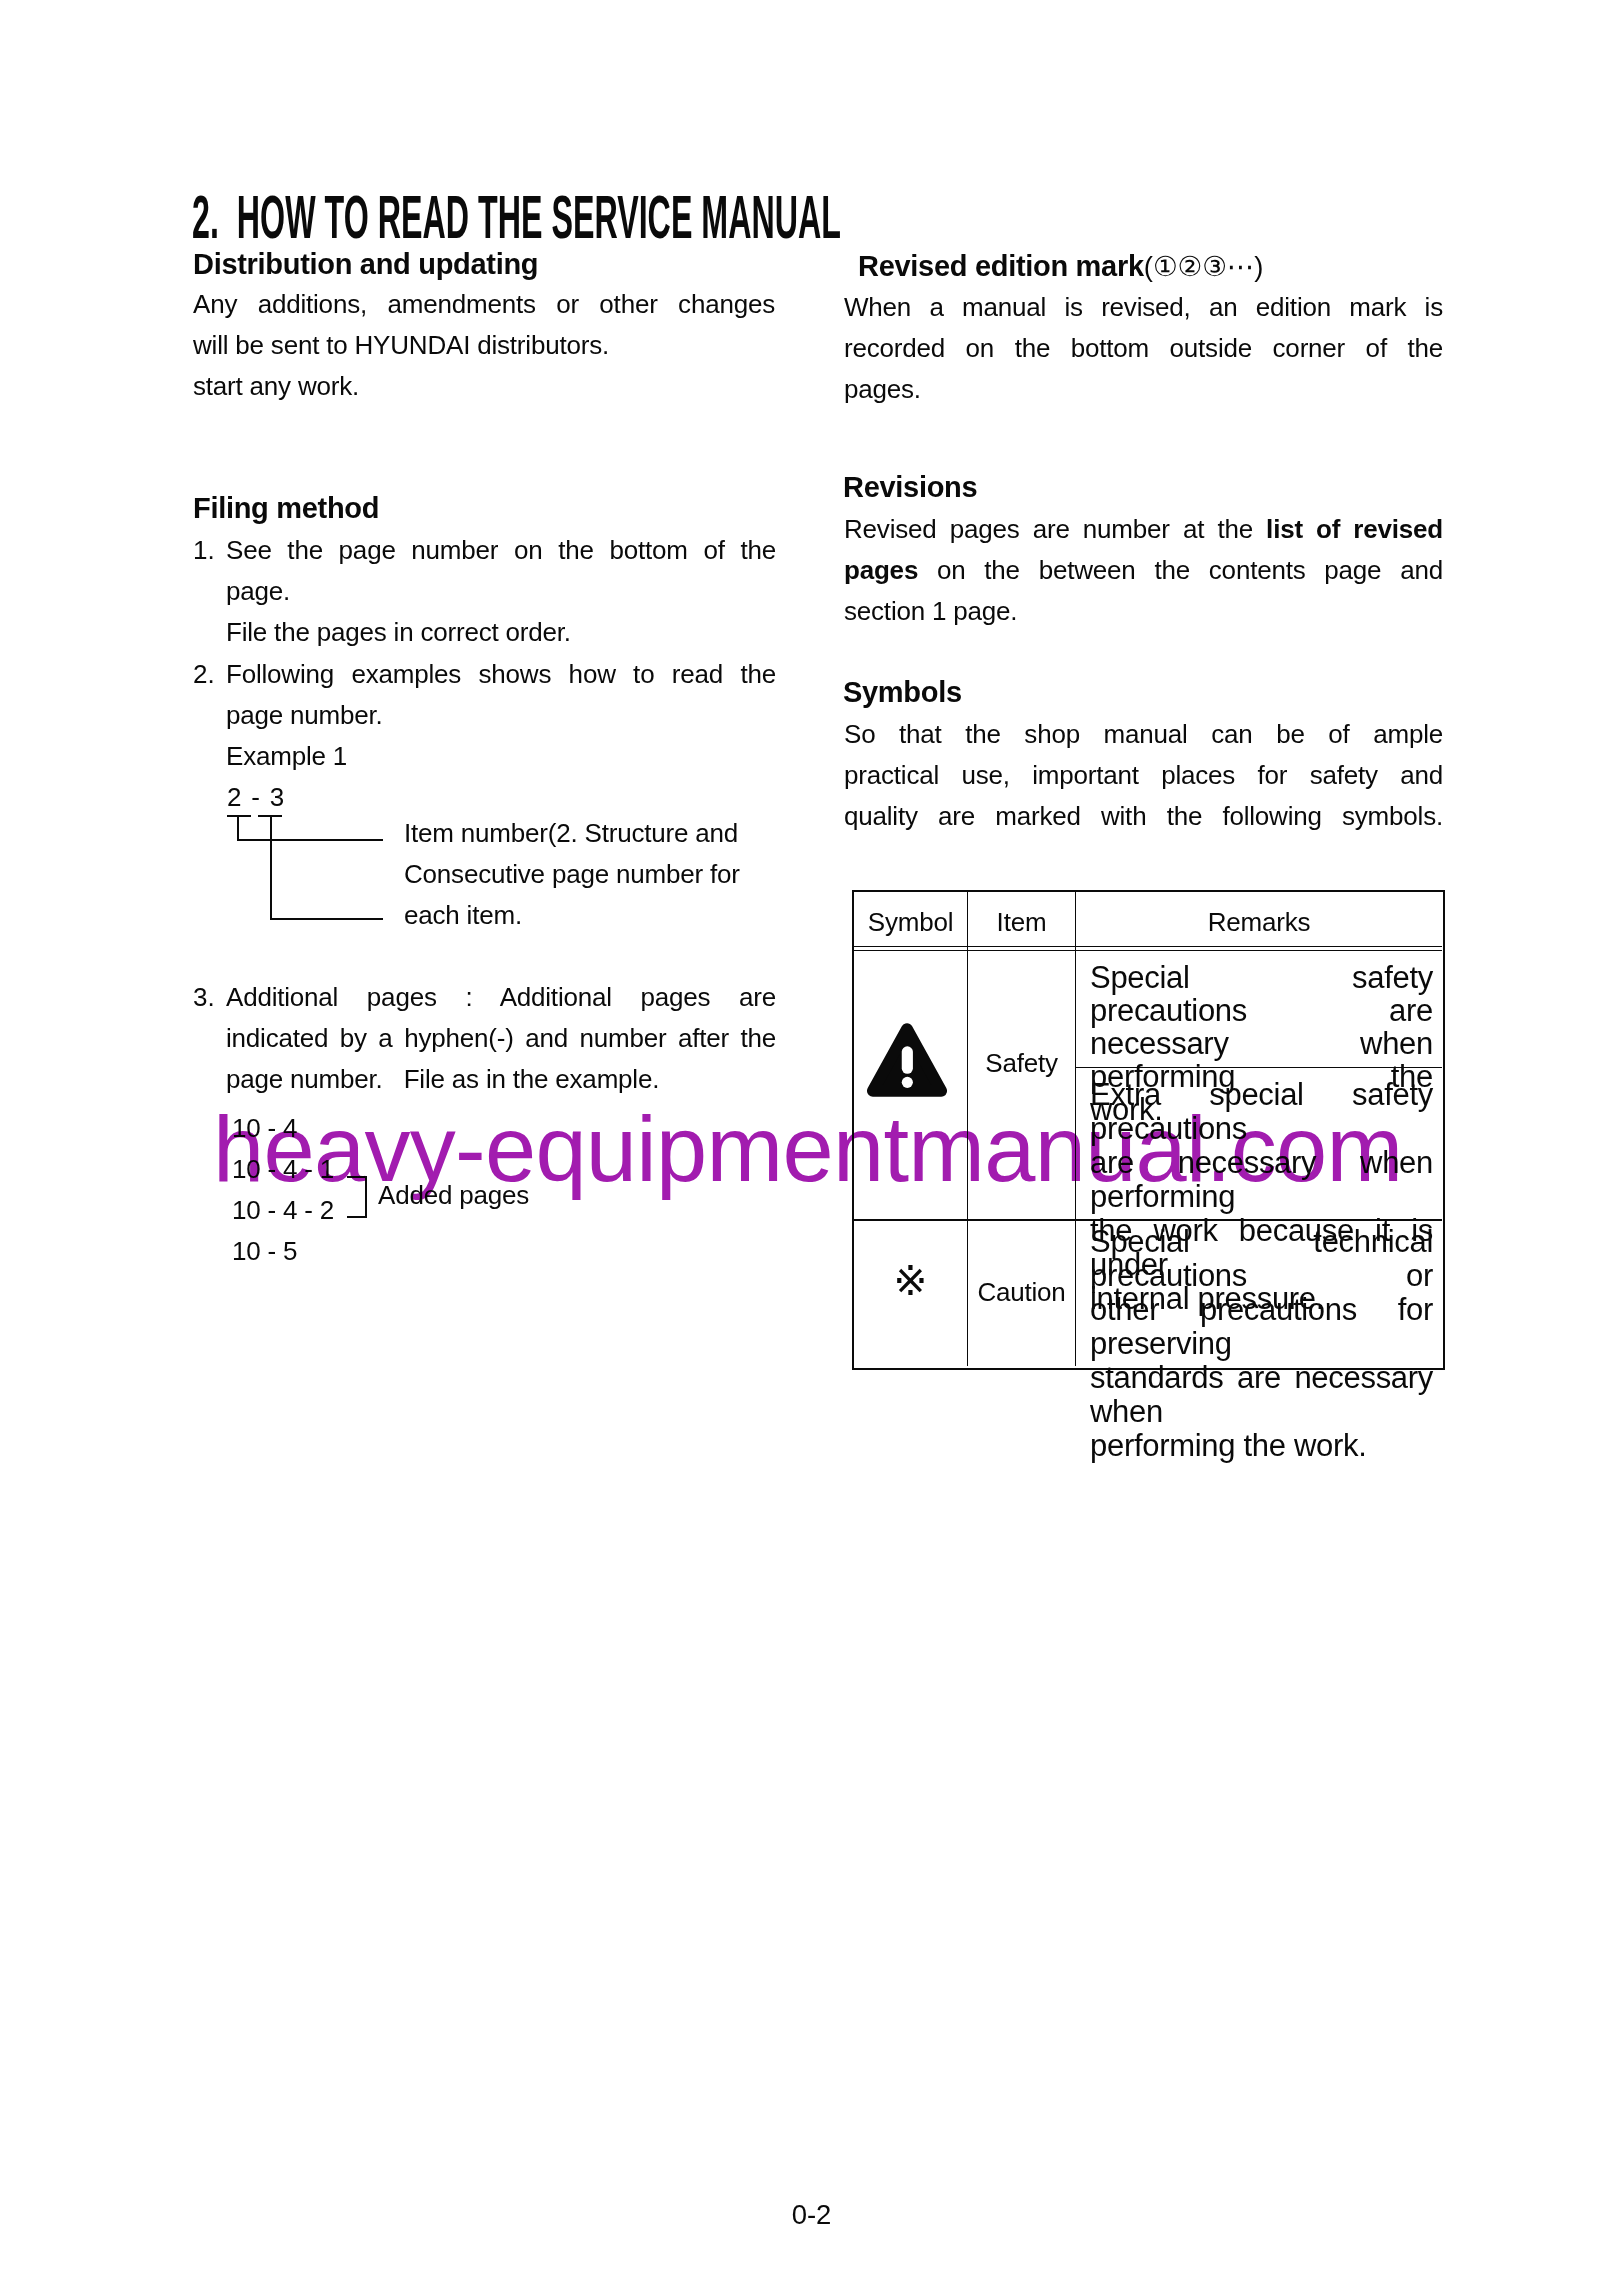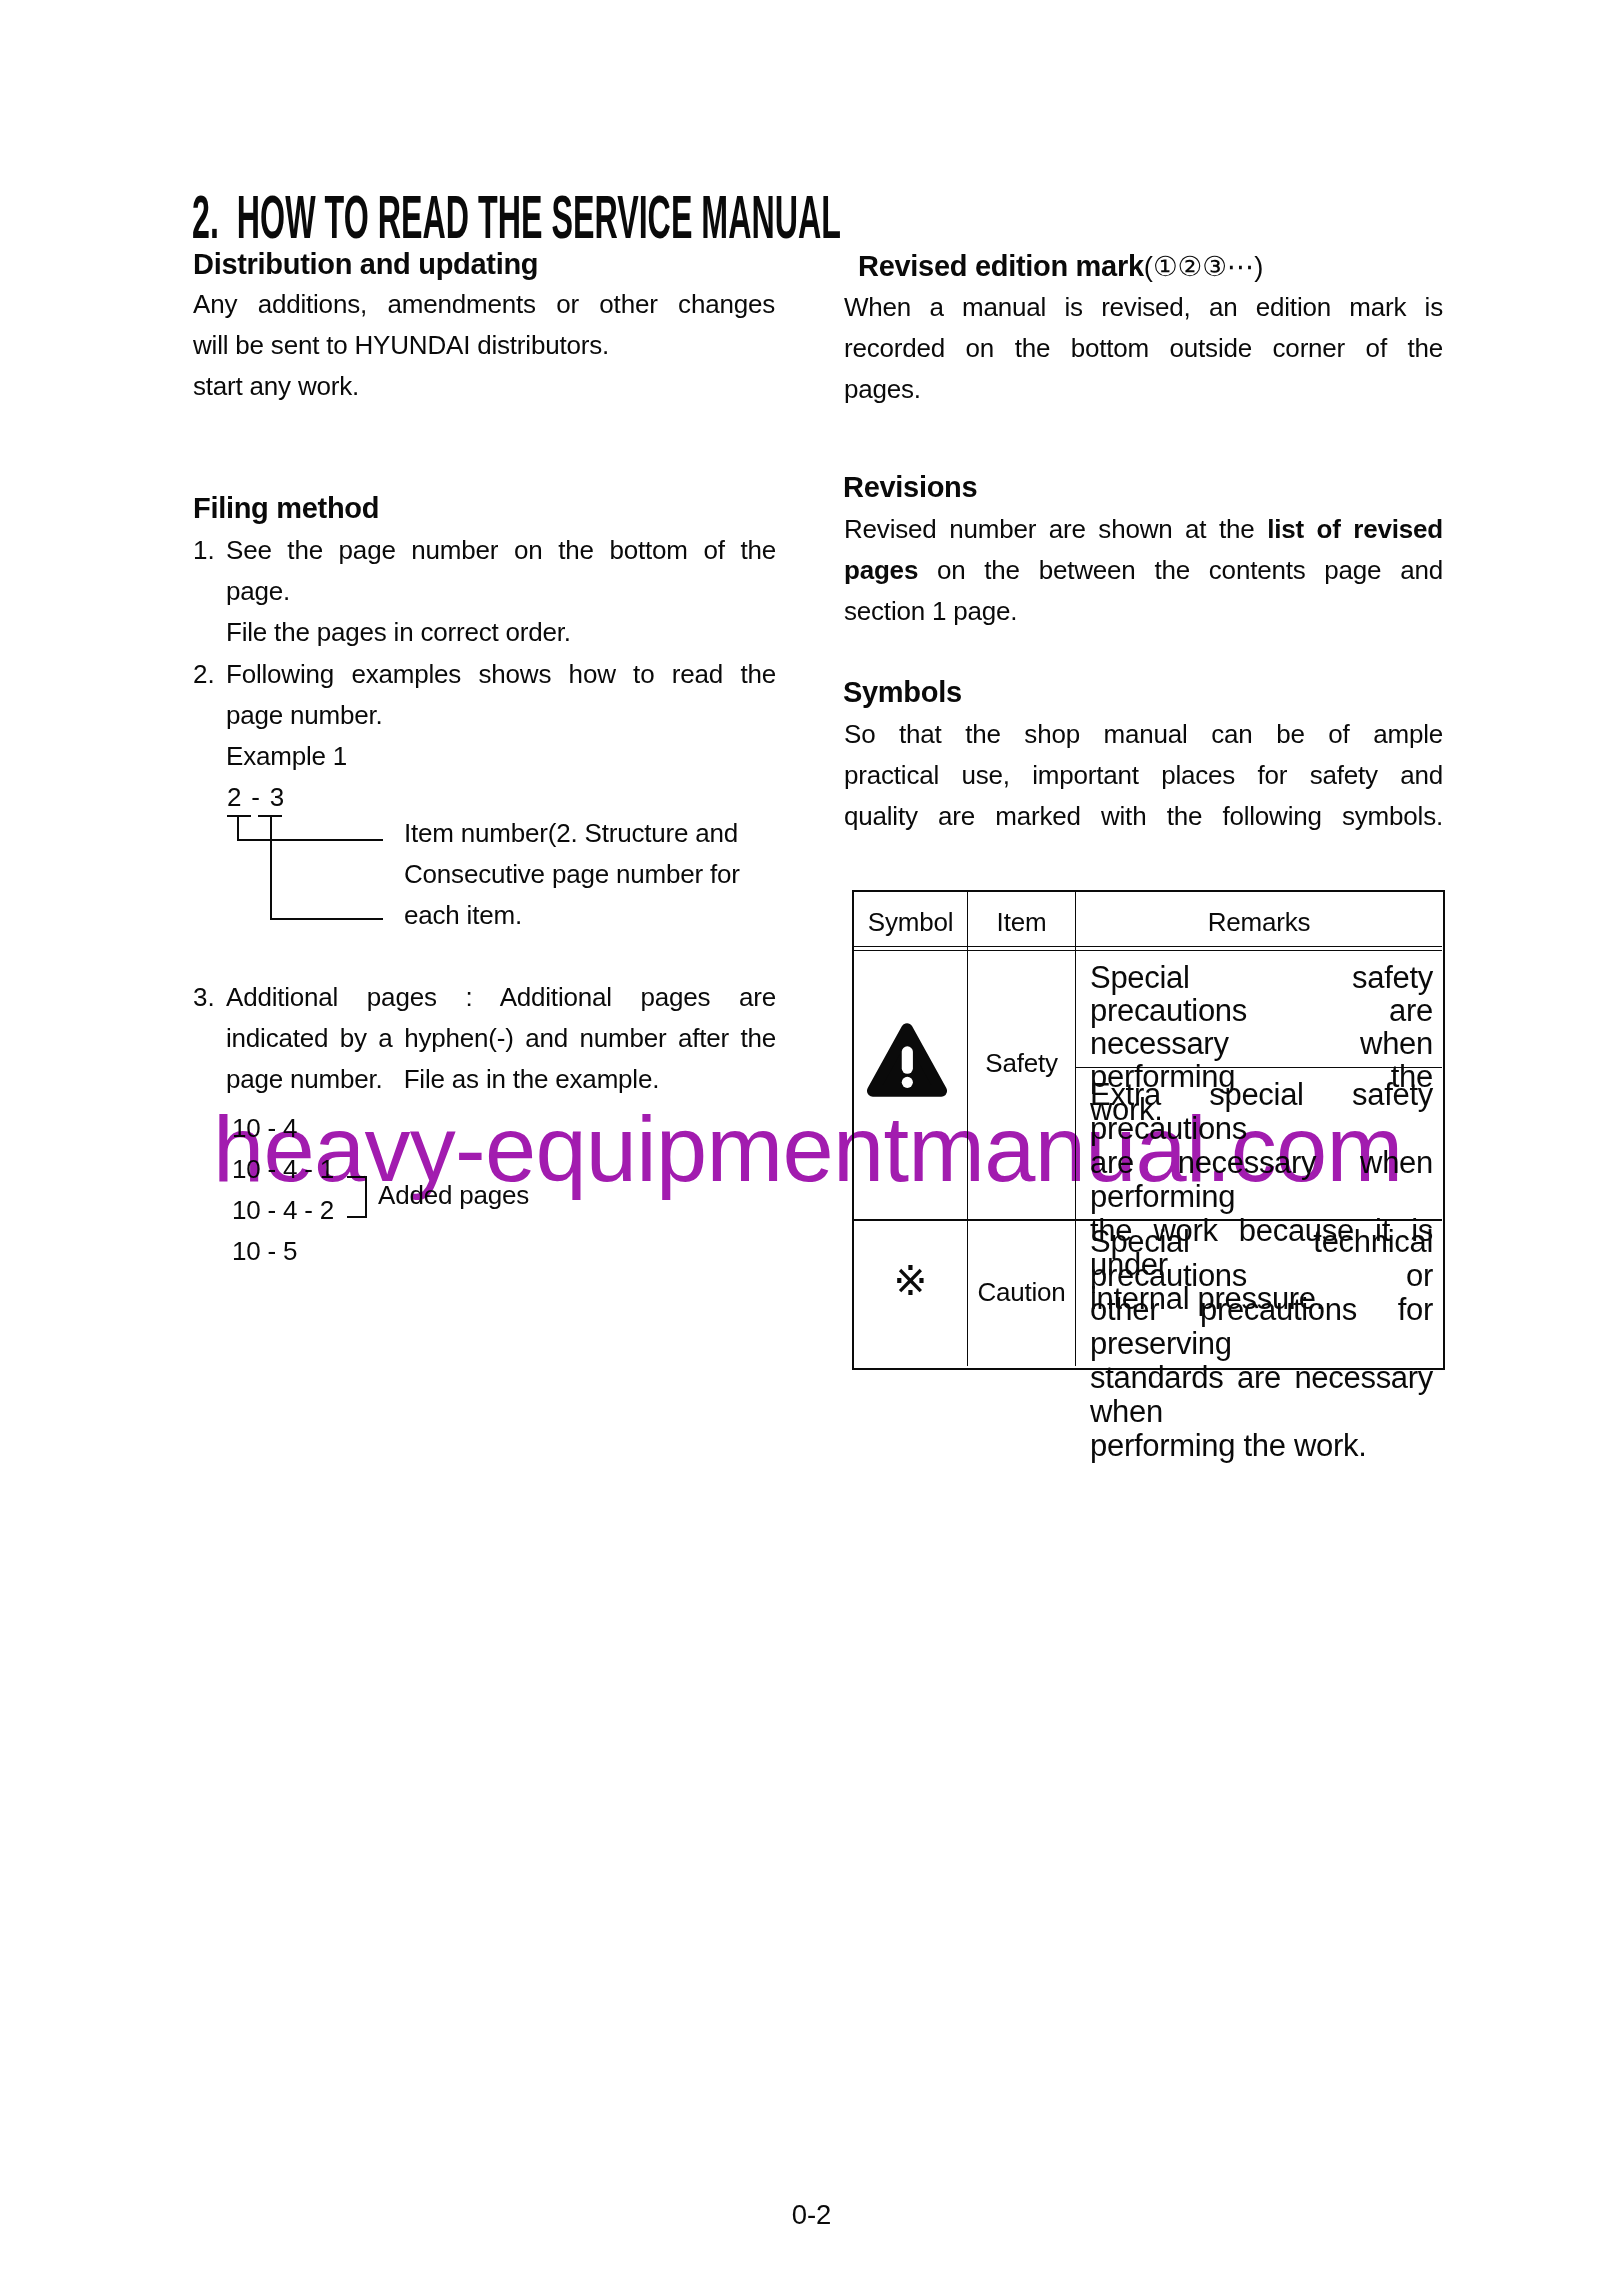--- a/index.html
+++ b/index.html
@@ -102,21 +102,21 @@
 
 <div class="abs t40" style="left:844px;top:287px;width:599px;">
   <div class="just">When a manual is revised, an edition mark is</div>
   <div class="just">recorded on the bottom outside corner of the</div>
   <div>pages.</div>
 </div>
 
 <div class="abs hdg" style="left:843px;top:472px;">Revisions</div>
 
 <div class="abs t40" style="left:844px;top:509px;width:599px;">
-  <div class="just"><span>Revised number are shown at the </span><span style="font-weight:bold;">list of revised</span></div>
+  <div class="just"><span>Revised pages are number at the </span><span style="font-weight:bold;">list of revised</span></div>
   <div class="just"><span style="font-weight:bold;">pages</span><span> on the between the contents page and</span></div>
   <div>section 1 page.</div>
 </div>
 
 <div class="abs hdg" style="left:843px;top:677px;">Symbols</div>
 
 <div class="abs t40" style="left:844px;top:714px;width:599px;">
   <div class="just">So that the shop manual can be of ample</div>
   <div class="just">practical use, important places for safety and</div>
   <div class="just">quality are marked with the following symbols.</div>

